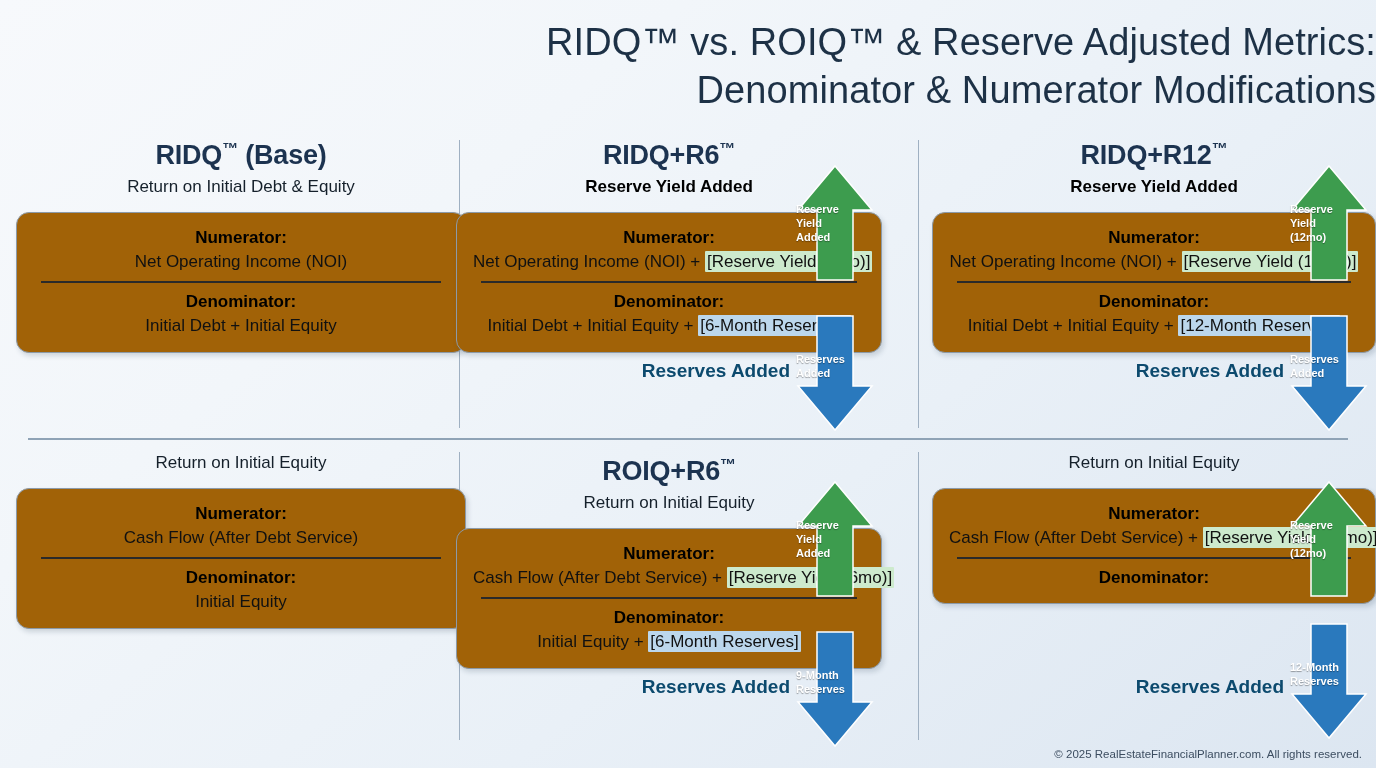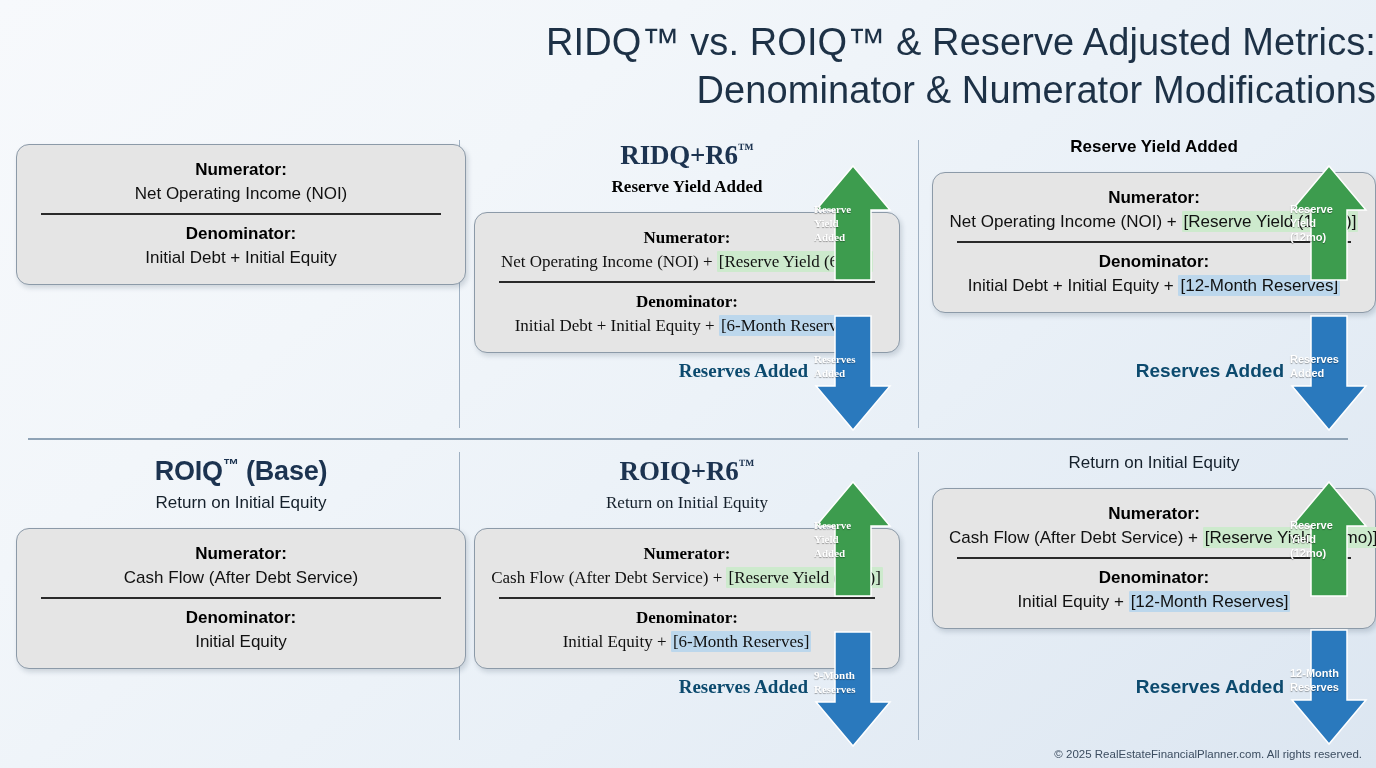--- a/index.html
+++ b/index.html
@@ -29,21 +29,21 @@
   
   .grid {
     position: absolute;
     top: 132px; left: 8px;
     width: 1360px; height: 620px;
   }
   .panel { position: absolute; }
 
   
   .col1 { left: 8px;   width: 450px; }
-  .col2 { left: 466px; width: 426px; font-family: Liberation Serif, serif; }
+  .col2 { left: 448px; width: 426px; }
   .col3 { left: 924px; width: 444px; }
   .row1 { top: 0px;   height: 300px; }
   .row2 { top: 316px; height: 300px; }
 
   
   .vdiv {
     position: absolute; width: 1px;
     background: #9fb0c2;
   }
   .vdiv-r1a { left: 459px; top: 140px; height: 288px; }
@@ -64,21 +64,21 @@
   }
   .p-title .tm { font-size: 16px; vertical-align: super; font-weight: bold; }
   .p-sub {
     font-size: 17px; color: #15202b; line-height: 26px; margin-top: 2px;
   }
   .p-sub.bold { font-weight: bold; color: #000; }
 
   
   .card {
     position: relative;
-    background: #e5e5e5;
+    background: #a16207;
     border: 1px solid #8c9aa8;
     border-radius: 13px;
     box-shadow: 2px 3px 5px rgba(40,60,85,.18);
     padding: 13px 16px 14px 16px;
     z-index: 2;
   }
   .card .lbl {
     font-size: 17px; font-weight: bold; color: #000;
     text-align: center; line-height: 23px;
   }
@@ -136,20 +136,24 @@
 </div>
 
 <div class="vdiv vdiv-r1a"></div>
 <div class="vdiv vdiv-r1b"></div>
 <div class="hdiv"></div>
 <div class="vdiv vdiv-r2a"></div>
 <div class="vdiv vdiv-r2b"></div>
 
 <div class="grid" id="grid">
     <div class="panel col1 row1">
+      <div class="p-head">
+        <div class="p-title"><span>RIDQ</span><span class="tm">™</span><span> (Base)</span></div>
+        <div class="p-sub">Return on Initial Debt &amp; Equity</div>
+      </div>
       <div class="card" style="margin-top: 12px;">
         <div class="lbl">Numerator:</div>
         <div class="expr"><span>Net Operating Income (NOI)</span></div>
         <div class="bar"></div>
         <div class="lbl">Denominator:</div>
         <div class="expr"><span>Initial Debt + Initial Equity</span></div>
       </div>
     </div>
     <div class="panel col2 row1">
       <div class="p-head">
@@ -191,20 +195,21 @@
         </svg>
         <div class="atext">
           <div>Reserves</div>
           <div>Added</div>
         </div>
       </div>
       <div class="note" style="right: 92px; top: 228px;">Reserves Added</div>
     </div>
     <div class="panel col3 row1">
       <div class="p-head">
+        <div class="p-title"><span>RIDQ+R12</span><span class="tm">™</span><span></span></div>
         <div class="p-sub bold">Reserve Yield Added</div>
       </div>
       <div class="card" style="margin-top: 12px;">
         <div class="lbl">Numerator:</div>
         <div class="expr"><span>Net Operating Income (NOI)</span><span> + </span><span class="hl-green">[Reserve Yield (12mo)]</span></div>
         <div class="bar"></div>
         <div class="lbl">Denominator:</div>
         <div class="expr"><span>Initial Debt + Initial Equity</span><span> + </span><span class="hl-blue">[12-Month Reserves]</span></div>
       </div>
       <div class="arrow arrow-up" style="right: 8px; top: 32px;">
@@ -235,21 +240,20 @@
         </svg>
         <div class="atext">
           <div>Reserves</div>
           <div>Added</div>
         </div>
       </div>
       <div class="note" style="right: 92px; top: 228px;">Reserves Added</div>
     </div>
     <div class="panel col1 row2">
       <div class="p-head">
-        <div class="p-title"><span>ROIQ</span><span class="tm">™</span><span> (Base)</span></div>
         <div class="p-sub">Return on Initial Equity</div>
       </div>
       <div class="card" style="margin-top: 12px;">
         <div class="lbl">Numerator:</div>
         <div class="expr"><span>Cash Flow (After Debt Service)</span></div>
         <div class="bar"></div>
         <div class="lbl">Denominator:</div>
         <div class="expr"><span>Initial Equity</span></div>
       </div>
     </div>
@@ -300,39 +304,38 @@
     </div>
     <div class="panel col3 row2">
       <div class="p-head">
         <div class="p-sub">Return on Initial Equity</div>
       </div>
       <div class="card" style="margin-top: 12px;">
         <div class="lbl">Numerator:</div>
         <div class="expr"><span>Cash Flow (After Debt Service)</span><span> + </span><span class="hl-green">[Reserve Yield (12mo)]</span></div>
         <div class="bar"></div>
         <div class="lbl">Denominator:</div>
-        <div class="expr"><span>Initial Equity</span><span> + </span><span class="hl-blue">[12-Month Reserves]</span></div>
       </div>
       <div class="arrow arrow-up" style="right: 8px; top: 32px;">
         <svg viewBox="0 0 78 118" xmlns="http://www.w3.org/2000/svg">
           <defs>
             <linearGradient id="gup3d9c4e" x1="0" y1="0" x2="1" y2="1">
               <stop offset="0%" stop-color="#3d9c4e"></stop>
               <stop offset="100%" stop-color="#3d9c4e"></stop>
             </linearGradient>
           </defs>
           <path d="M39,2 L76,46 L57,46 L57,116 L21,116 L21,46 L2,46 Z" fill="#3d9c4e" stroke="#ffffff" stroke-width="1.5"></path>
         </svg>
         <div class="atext">
           <div>Reserve</div>
           <div>Yield</div>
           <div>(12mo)</div>
         </div>
       </div>
-      <div class="arrow arrow-down" style="right: 8px; top: 180px;">
+      <div class="arrow arrow-down" style="right: 8px; top: 174px;">
         <svg viewBox="0 0 78 118" xmlns="http://www.w3.org/2000/svg">
           <defs>
             <linearGradient id="gdown2a79bd" x1="0" y1="0" x2="1" y2="1">
               <stop offset="0%" stop-color="#2a79bd"></stop>
               <stop offset="100%" stop-color="#2a79bd"></stop>
             </linearGradient>
           </defs>
           <path d="M39,116 L2,72 L21,72 L21,2 L57,2 L57,72 L76,72 Z" fill="#2a79bd" stroke="#ffffff" stroke-width="1.5"></path>
         </svg>
         <div class="atext">

